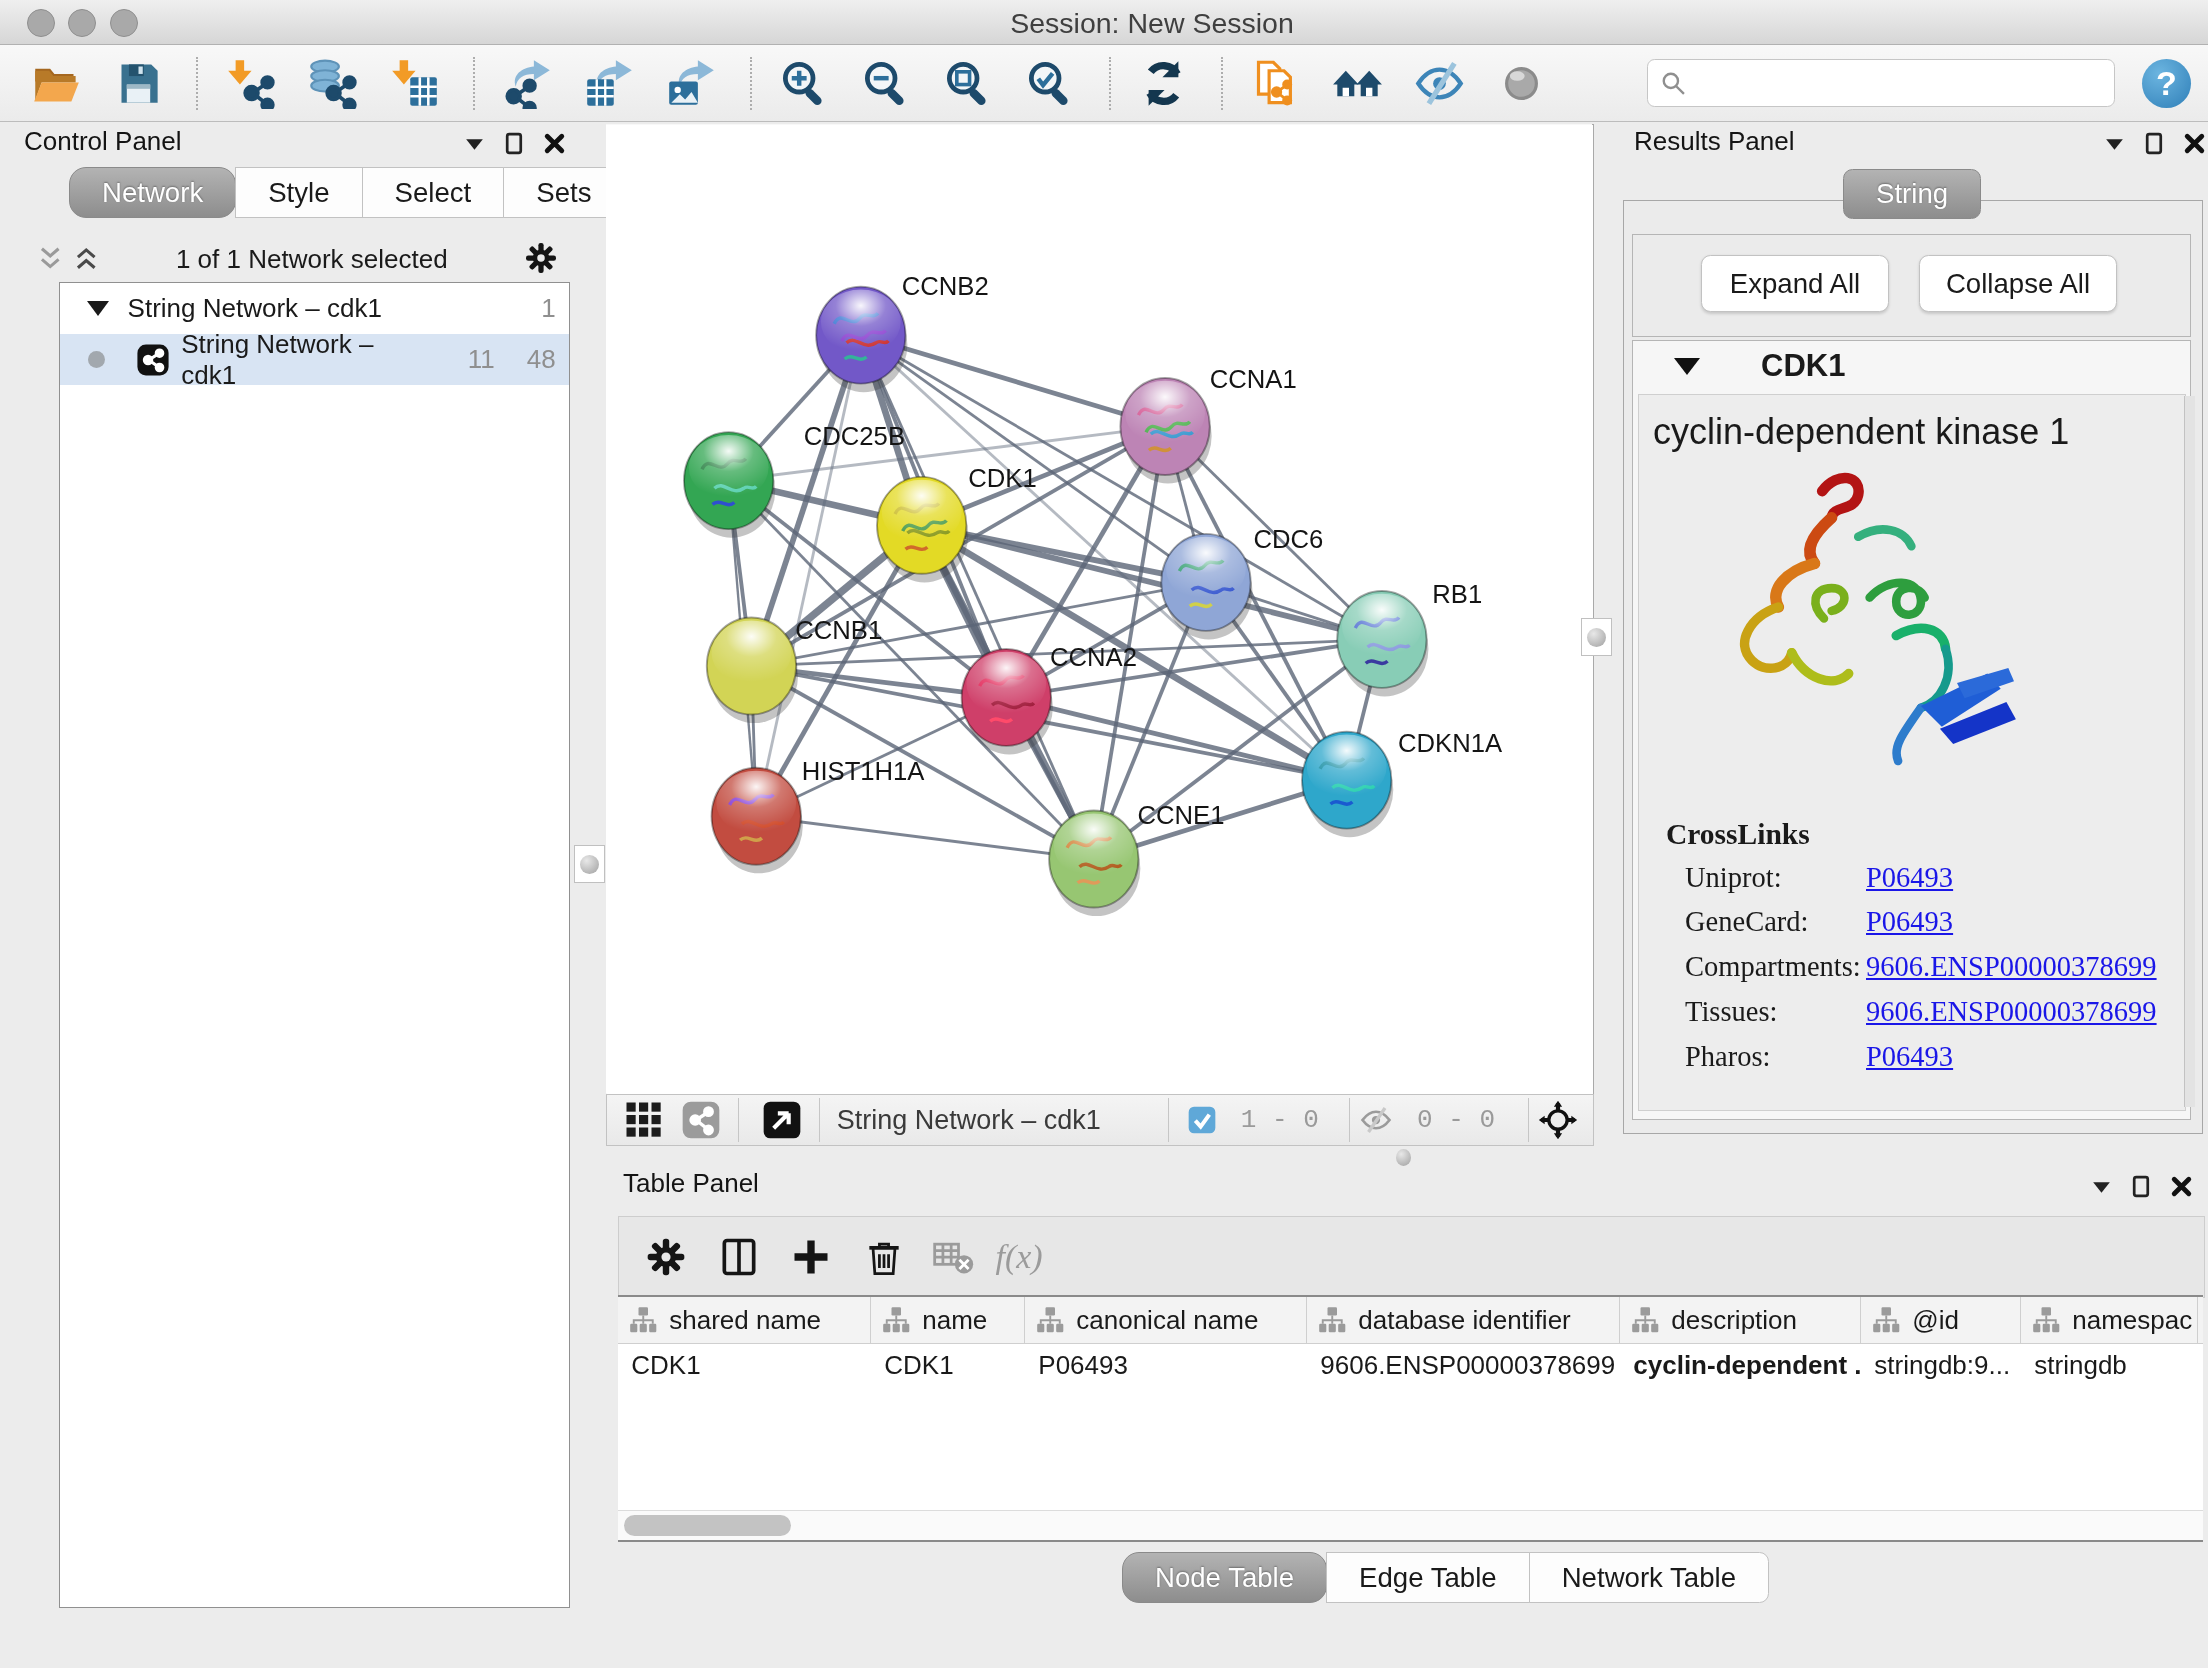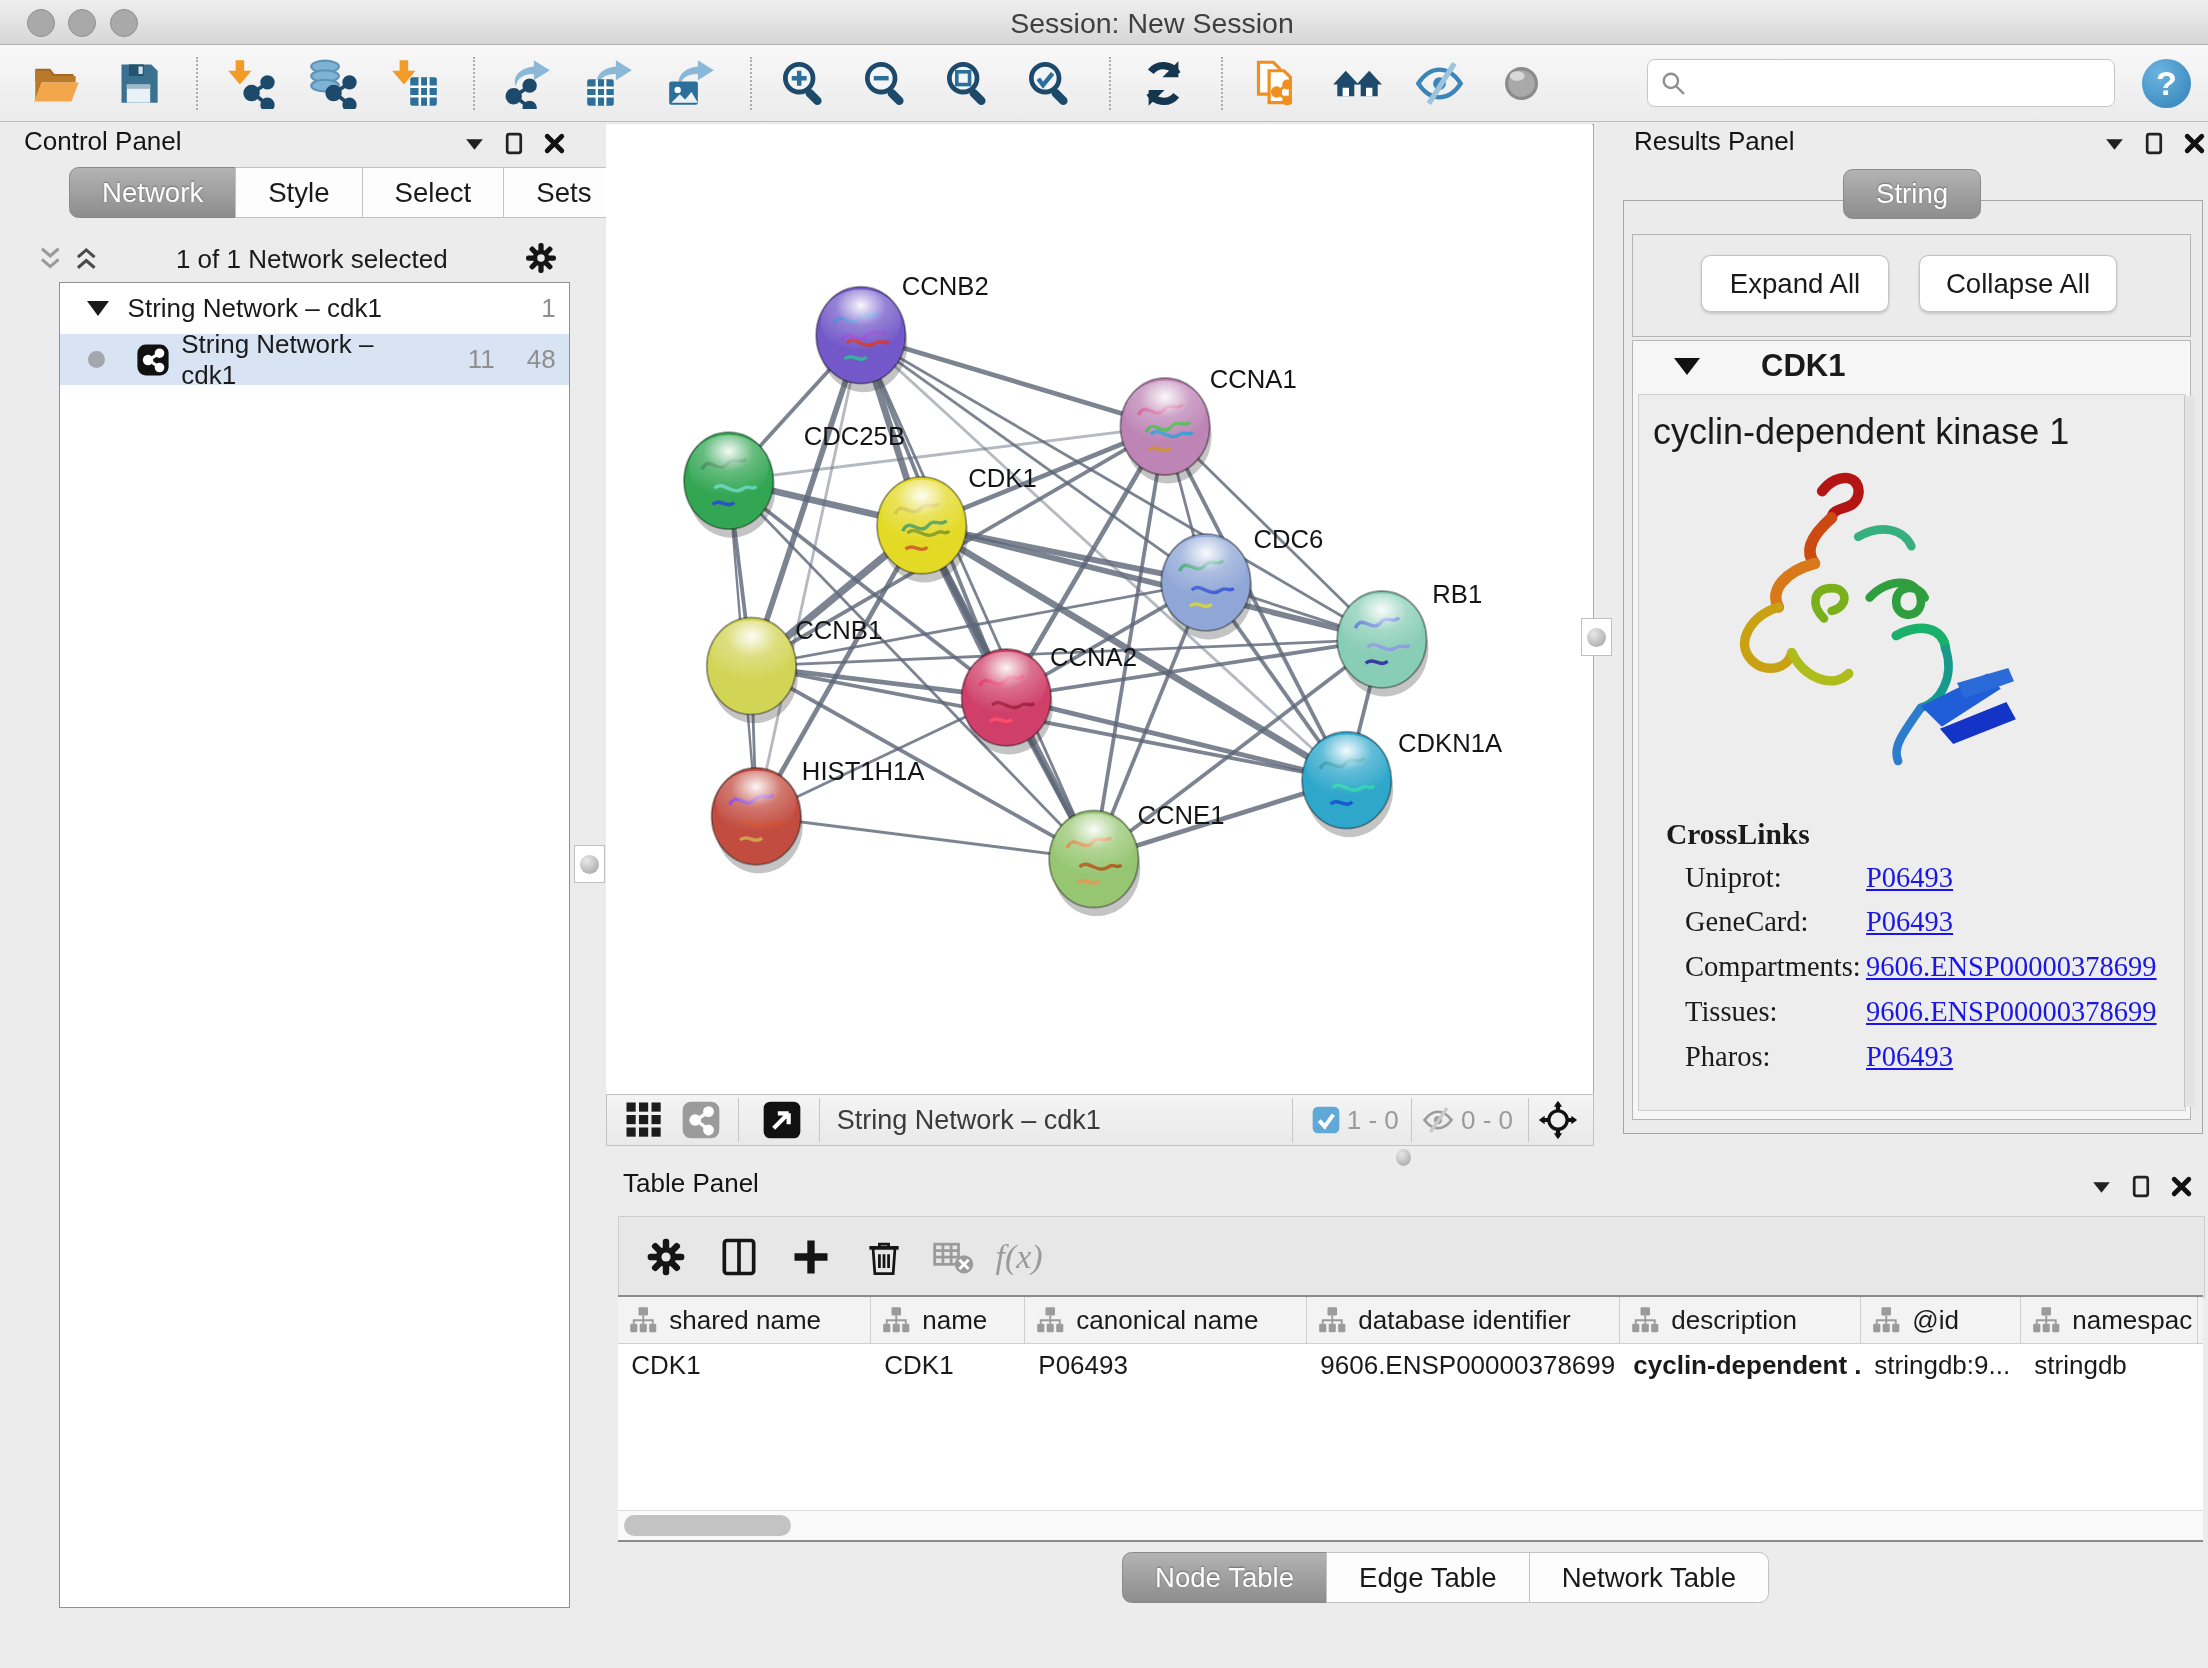--- a/index.html
+++ b/index.html
@@ -32,40 +32,40 @@
   .picons{position:absolute;display:flex;gap:15px;align-items:center;}
   .picons span{display:flex;}
   .picons svg{width:25px;height:25px;}
   
   .cpanel-tabs{position:absolute;display:flex;}
   .tab{height:49px;display:flex;align-items:center;justify-content:center;
     background:#fdfdfd;border:1px solid #c2c2c2;font-size:27.6px;padding:0 32px;margin-left:-1px;}
   .tab.first{border-radius:9.5px 0 0 9.5px;}
   .tab.last{border-radius:0 9.5px 9.5px 0;}
   .tab.active{background:linear-gradient(#b3b3b3,#8d8d8d);color:#fff;border-color:#8a8a8a;
-    text-shadow:0 -1px 1.9px rgba(0,0,0,.35);}
+    text-shadow:0 -1px 1.9px rgba(0,0,0,.35);border-radius:17px;}
   .netsel-row{position:absolute;display:flex;align-items:center;}
   .netsel-row svg{width:28.5px;height:28.5px;}
   .tree{position:absolute;background:#fff;border:1.9px solid #909090;}
   .trow{display:flex;align-items:center;height:51px;font-size:26px;padding:0 13.3px;}
   .trow .lbl{flex:1;margin-left:11.4px;}
   .trow .cnt{color:#8f8f8f;width:61px;text-align:right;}
   .trow.sel{background:#d8e4f3;}
   .dot{width:17px;height:17px;border-radius:50%;background:#a2a8ae;margin:0 9.5px 0 15px;}
   .expander{width:0;height:0;border-left:11.4px solid transparent;border-right:11.4px solid transparent;
     border-top:15px solid #1a1a1a;margin:0 7.6px 0 13.3px;}
   
   .netview{position:absolute;background:#fff;border:1px solid #a9a9a9;}
   .netbar{position:absolute;background:linear-gradient(#f4f4f4,#e9e9e9);
     border:1px solid #c2c2c2;display:flex;align-items:center;}
   .nbtn{display:flex;align-items:center;justify-content:center;margin-left:17px;}
   .nbtn svg{width:40px;height:40px;}
   .nsep{height:44px;border-left:1px solid #c6c6c6;margin:0 17px;}
   .netname{font-size:27px;color:#3a3a3a;}
-  .ncount{font-size:26px;color:#9a9a9a;margin:0 5px;}
+  .ncount{font-size:26px;color:#9a9a9a;margin:0 23px;font-family:Liberation Mono, monospace;}
   .handle{position:absolute;background:#fff;border:1px solid #c0c0c0;display:flex;
     align-items:center;justify-content:center;}
   .handle i{display:block;border-radius:50%;background:radial-gradient(circle at 35% 30%,#e8e8e8,#9f9f9f);}
   
   .rs-outer{position:absolute;background:#ebebeb;border:1.9px solid #a7a7a7;}
   .rs-tab{position:absolute;height:48px;padding:0 32px;display:flex;align-items:center;
     background:linear-gradient(#b3b3b3,#8d8d8d);color:#fff;font-size:27.6px;border-radius:9.5px;
     border:1px solid #8a8a8a;text-shadow:0 -1px 1.9px rgba(0,0,0,.35);}
   .rs-btnbox{position:absolute;border:1.9px solid #b5b5b5;}
   .rbtn{position:absolute;height:55px;background:#fff;border:1px solid #c2c2c2;border-radius:9.5px;

